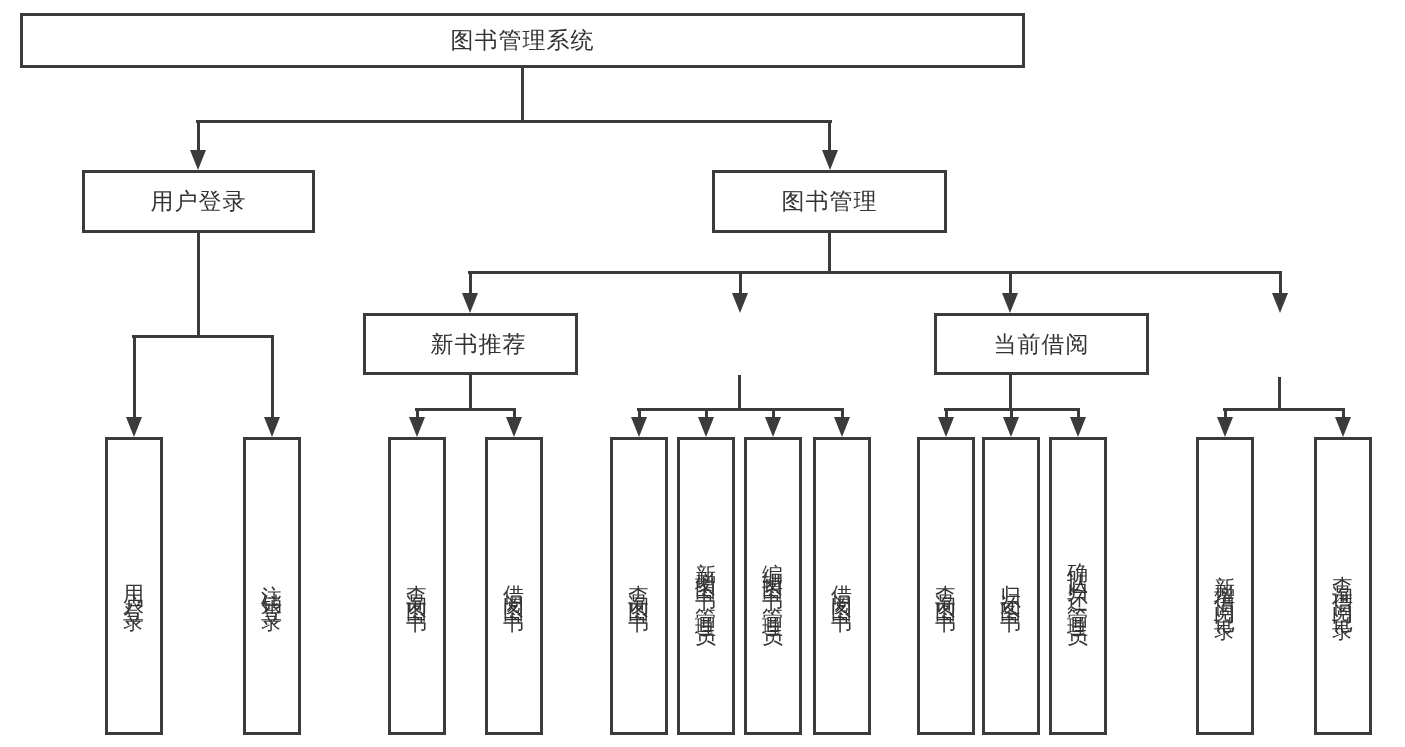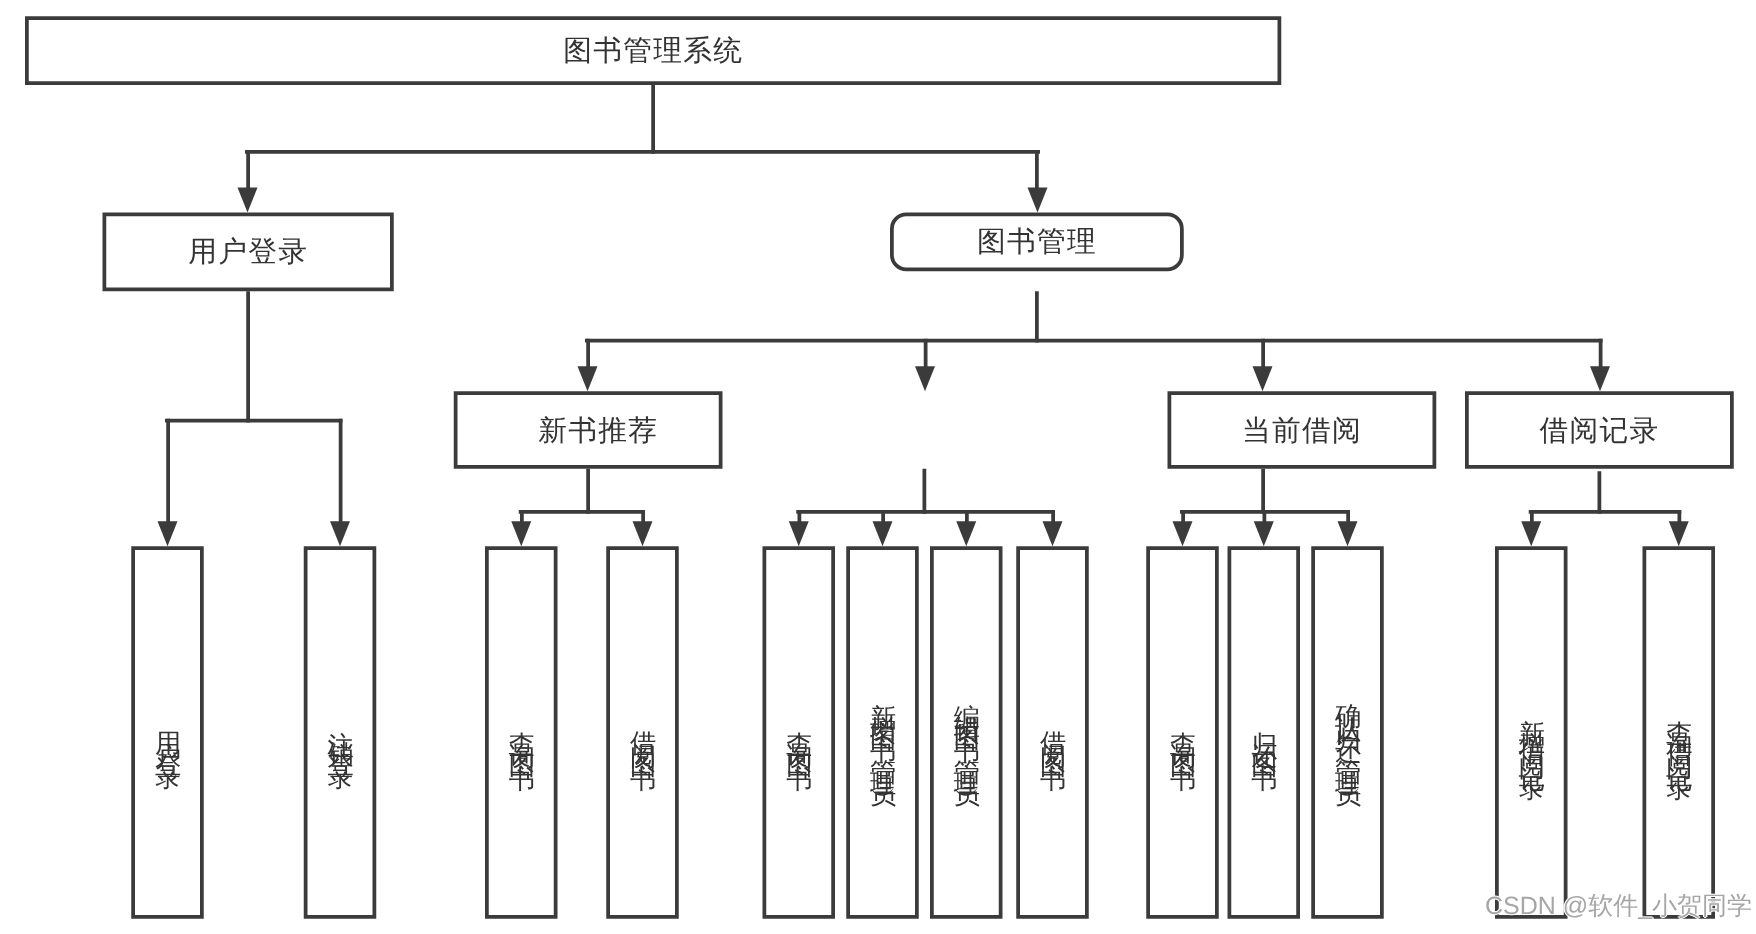--- a/index.html
+++ b/index.html
@@ -38,32 +38,29 @@
 
 <div class="canvas">
 
   <div class="node" style="left:20px;top:13px;width:1005px;height:55px;">
     <span class="hlabel">图书管理系统</span>
   </div>
 
   <div class="node" style="left:82px;top:170px;width:233px;height:63px;">
     <span class="hlabel">用户登录</span>
   </div>
-  <div class="node" style="left:712px;top:170px;width:235px;height:47px;border-radius:13px;">
+  <div class="node" style="left:712px;top:170px;width:235px;height:63px;">
     <span class="hlabel">图书管理</span>
   </div>
 
   <div class="node" style="left:363px;top:313px;width:215px;height:62px;padding-left:16px;">
     <span class="hlabel">新书推荐</span>
   </div>
   <div class="node" style="left:902px;top:313px;width:215px;height:62px;margin-left:32px;">
     <span class="hlabel">当前借阅</span>
-  </div>
-  <div class="node" style="left:1172px;top:313px;width:215px;height:62px;">
-    <span class="hlabel">借阅记录</span>
   </div>
 
   <div class="node leaf" style="left:105px;">
     <span class="vtext">用户登录</span>
     </div>
   <div class="node leaf" style="left:243px;">
     <span class="vtext">注销登录</span>
     </div>
   <div class="node leaf" style="left:388px;">
     <span class="vtext">查询图书</span>
@@ -151,15 +148,14 @@
   <div class="ar" style="left:1003px;top:417px;"></div>
   <div class="ar" style="left:1070px;top:417px;"></div>
 
   <div class="vl" style="left:1278px;top:377px;height:34px;"></div>
   <div class="hl" style="left:1223px;top:408px;width:122px;"></div>
   <div class="vl" style="left:1224px;top:408px;height:12px;"></div>
   <div class="vl" style="left:1342px;top:408px;height:12px;"></div>
   <div class="ar" style="left:1217px;top:417px;"></div>
   <div class="ar" style="left:1335px;top:417px;"></div>
 
-  <div class="watermark">CSDN @软件_小贺同学</div>
 
 </div>
 
 </body></html>

